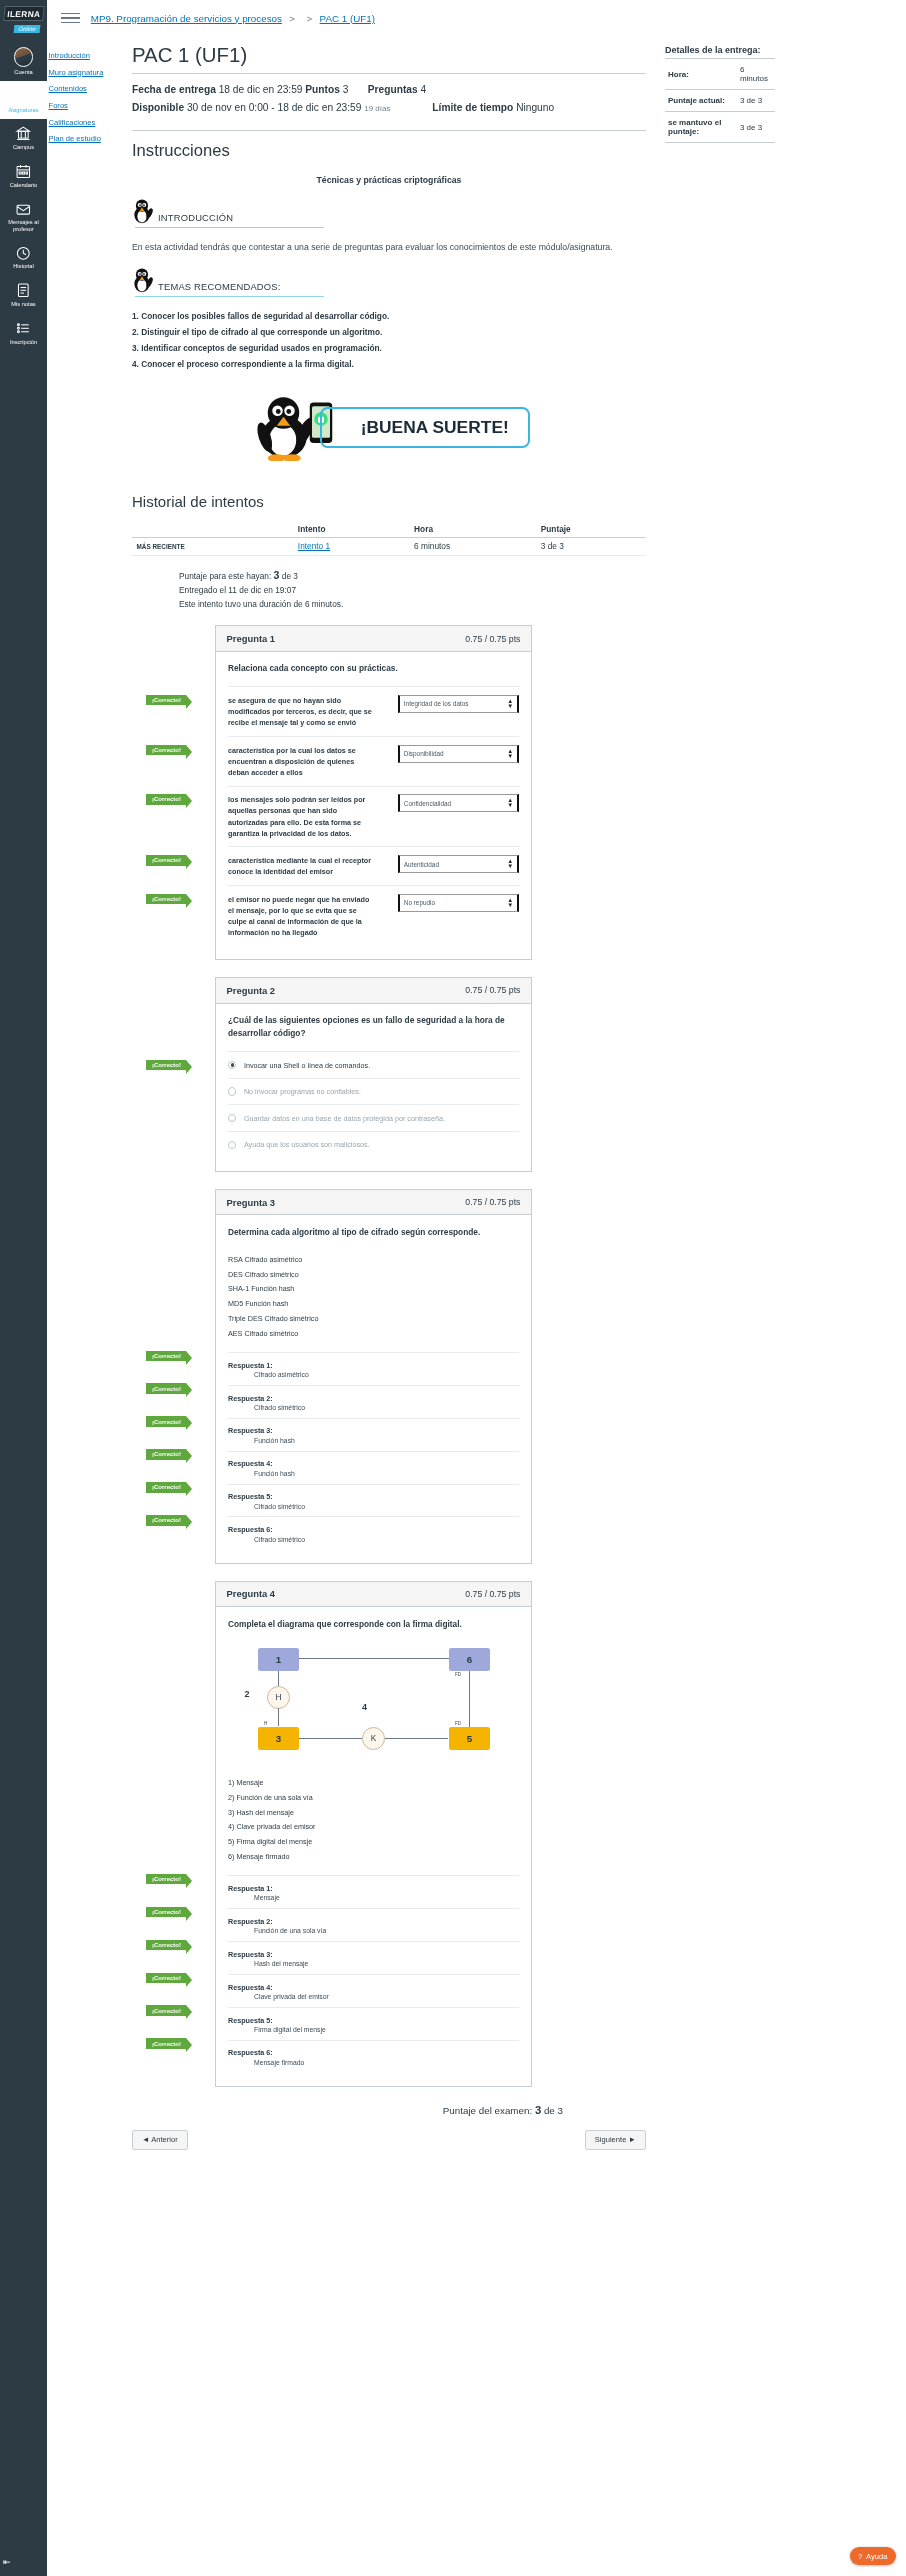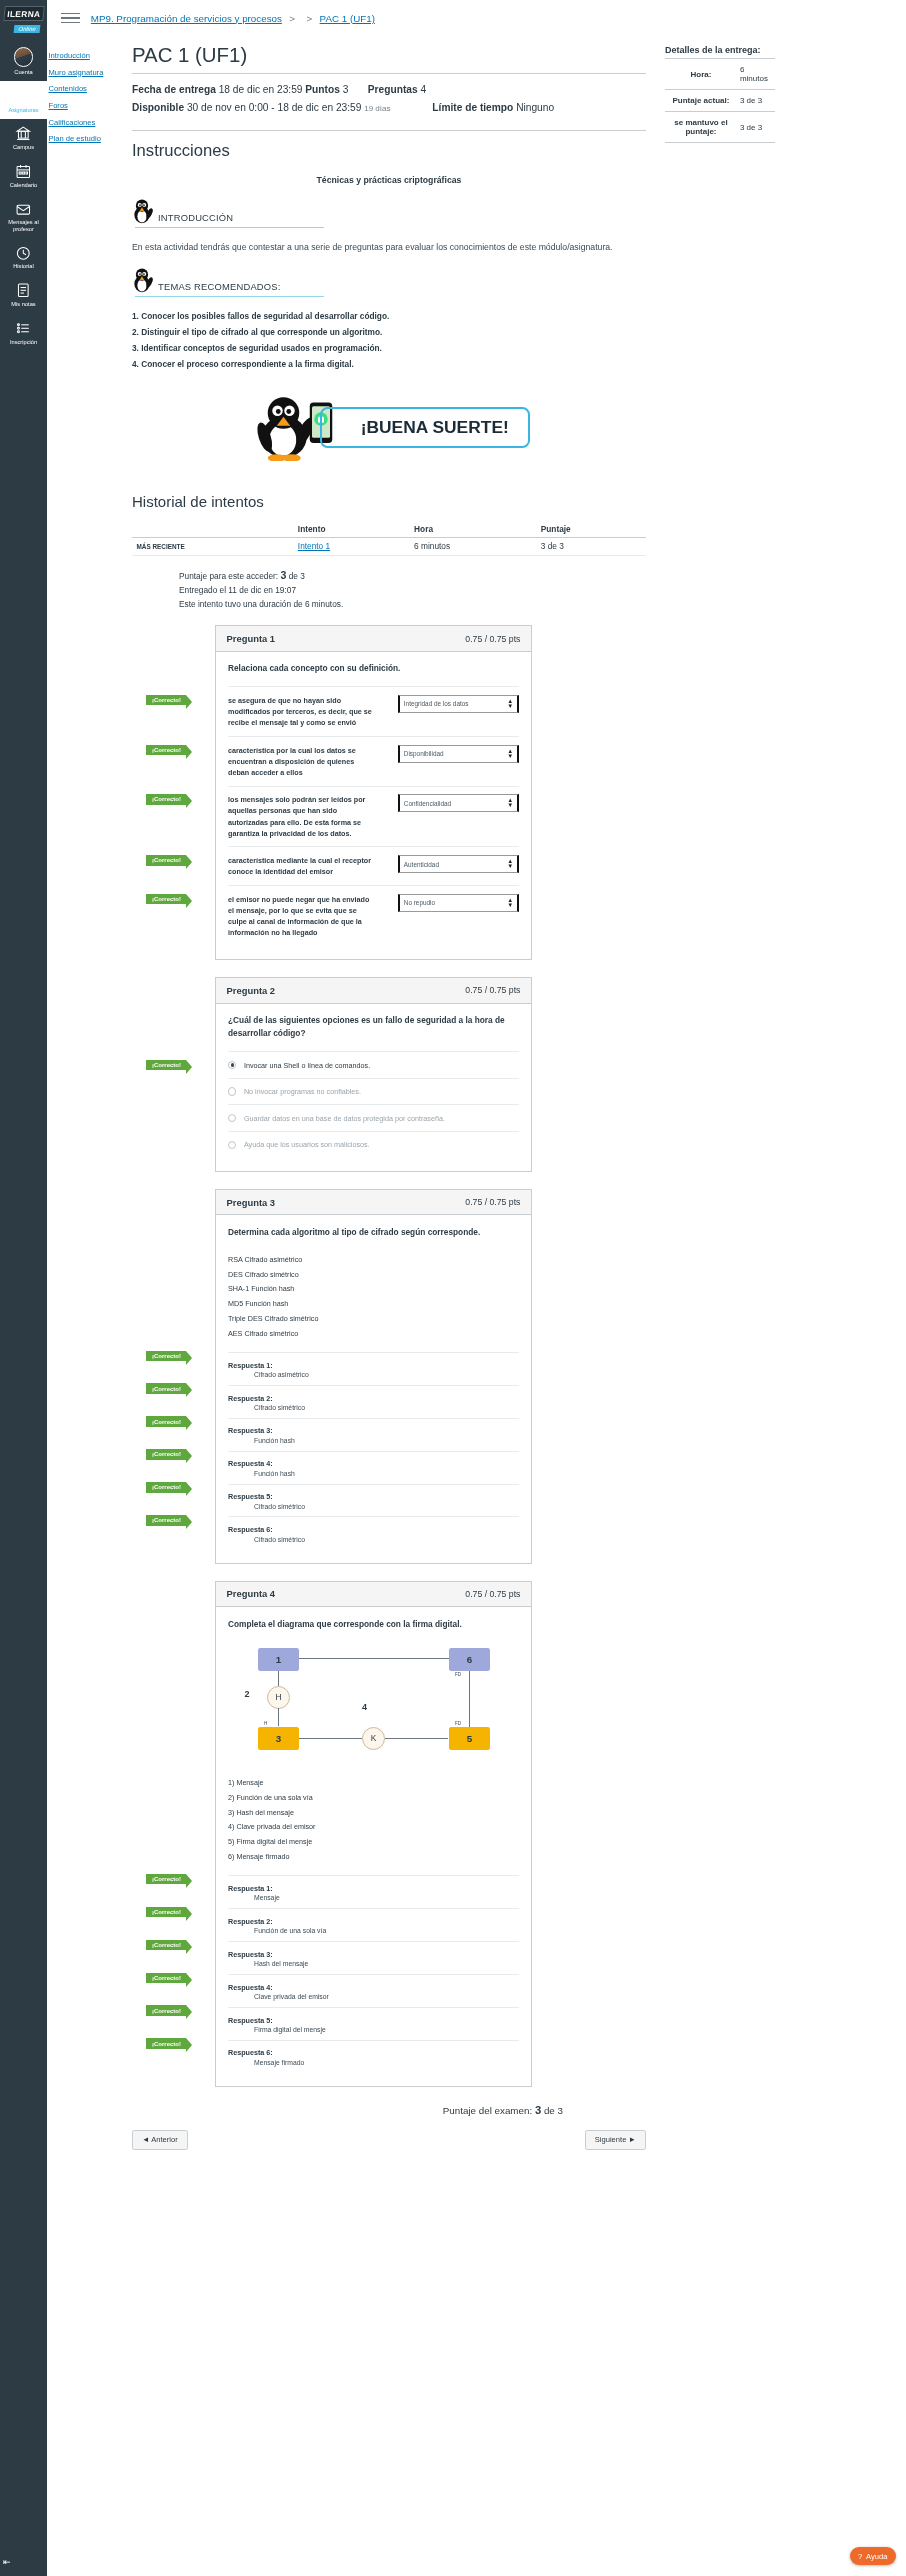--- a/index.html
+++ b/index.html
@@ -190,21 +190,21 @@
   .btn{
     border:0.8px solid #c7cdd1; background:#f5f5f5; color:#2d3b45;
     font-size:7.6px; padding:4.5px 9px; border-radius:2.3px; cursor:pointer;
   }
 
   
   #details{ position:absolute; left:665px; top:45px; width:151px; font-size:8.3px; }
   #details h3{ font-size:9px; font-weight:bold; margin:0 0 3px; }
   #details table{ width:110px; border-collapse:collapse; }
   #details th{
-    text-align:center; font-weight:bold; padding:6px 3px; font-size:8px;
+    text-align:left; font-weight:bold; padding:6px 3px; font-size:8px;
     border-top:0.8px solid #c7cdd1; vertical-align:middle;
   }
   #details td{
     padding:6px 3px; font-size:8px; border-top:0.8px solid #c7cdd1;
     vertical-align:middle; text-align:left;
   }
   #details .rule{ border-top:0.8px solid #c7cdd1; width:110px; }
 
   
   #help-btn{
@@ -430,35 +430,35 @@
         <tr>
           <td class="kept">MÁS RECIENTE</td>
           <td><a href="javascript:void(0)">Intento 1</a></td>
           <td>6 minutos</td>
           <td>3 de 3</td>
         </tr>
       </tbody>
   </table>
 
   <div class="attempt-meta">
-    <div><span>Puntaje para este acceder:</span>
+    <div><span>Puntaje para este hayan:</span>
       <b>3</b>
       <span>de 3</span></div>
     <div>Entregado el 11 de dic en 19:07</div>
     <div>Este intento tuvo una duración de 6 minutos.</div>
   </div>
 
   <div id="questions">
       <div class="qcard">
         <div class="qhead">
           <span class="qname">Pregunta 1</span>
           <span class="qpts">0.75 / 0.75 pts</span>
         </div>
         <div class="qbody">
-          <div class="qtext">Relaciona cada concepto con su definición.</div>
+          <div class="qtext">Relaciona cada concepto con su prácticas.</div>
           <div class="answer-row">
             <span class="arrow-badge">¡Correcto!</span>
             <span class="match-text">se asegura de que no hayan sido modificados por terceros, es decir, que se recibe el mensaje tal y como se envió</span>
             <span class="match-select">
               <span>Integridad de los datos</span>
               <span class="spin">▲<br>▼</span>
             </span>
           </div>
           <div class="answer-row">
             <span class="arrow-badge">¡Correcto!</span>

